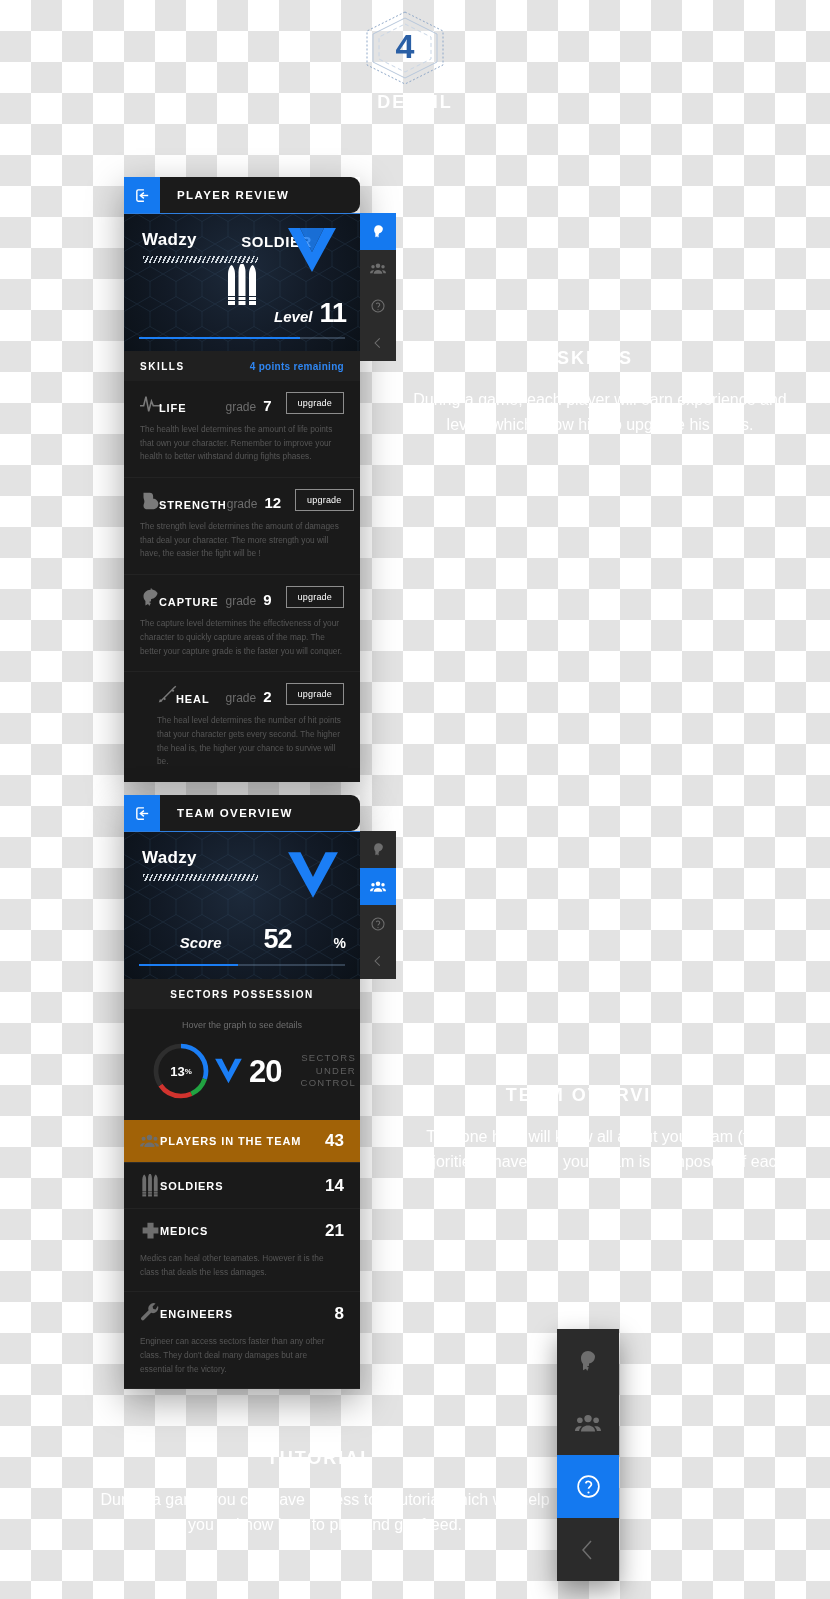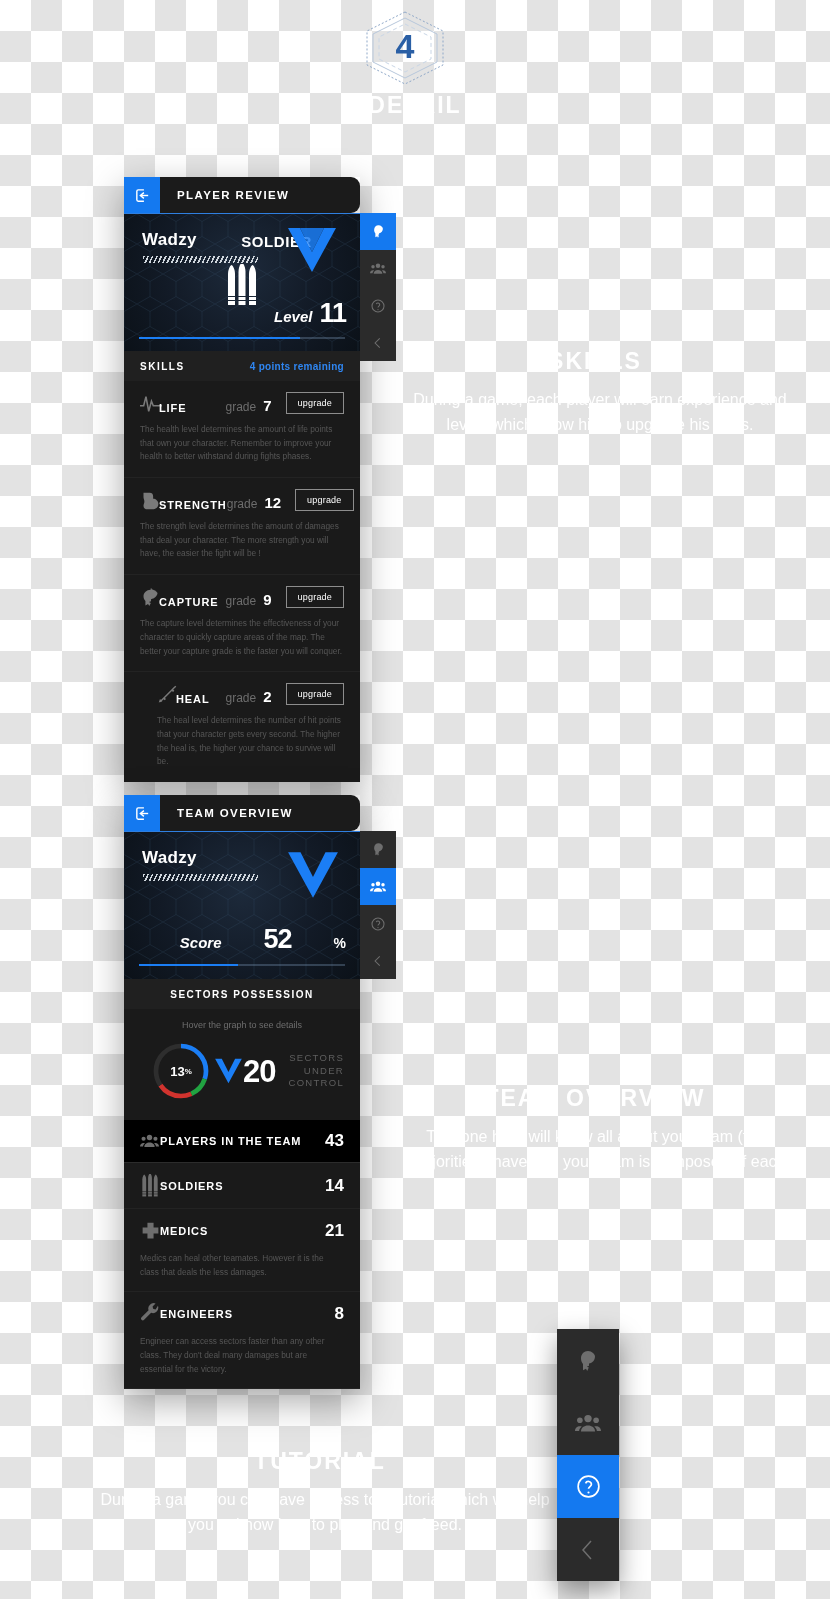--- a/index.html
+++ b/index.html
@@ -13,21 +13,21 @@
     background-color: #ffffff;
     background-image:
       linear-gradient(45deg, #e3e3e3 25%, transparent 25%, transparent 75%, #e3e3e3 75%, #e3e3e3),
       linear-gradient(45deg, #e3e3e3 25%, transparent 25%, transparent 75%, #e3e3e3 75%, #e3e3e3);
     background-size: 62px 62px;
     background-position: 0 0, 31px 31px;
   }
 
   
   .wm { position: absolute; color: #ffffff; text-align: center; pointer-events: none; }
-  .wm-title { font-size: 23px; font-weight: bold; letter-spacing: 2px; }
+  .wm-title { font-size: 18px; font-weight: bold; letter-spacing: 2px; }
   .wm-body { font-size: 16px; line-height: 1.55; font-weight: 300; }
 
   .badge-wrap { position: absolute; left: 355px; top: 8px; width: 100px; height: 76px; }
   .badge-num {
     position: absolute; left: 0; top: 0; width: 100px; height: 76px;
     display: flex; align-items: center; justify-content: center;
     font-size: 34px; font-weight: bold; color: #2a5fa5;
   }
 
   
@@ -109,31 +109,31 @@
 
   
   .hint { color: #6d6d6d; font-size: 9px; text-align: center; padding: 11px 0 6px; }
   .graph-row { display: flex; align-items: center; padding: 2px 14px 16px 14px; }
   .donut { position: relative; width: 66px; height: 66px; margin-left: 10px; }
   .donut-val {
     position: absolute; inset: 0; display: flex; align-items: center; justify-content: center;
     color: #ffffff; font-size: 13px; font-weight: bold;
   }
   .donut-val sup { font-size: 8px; }
-  .sectors { margin-left: auto; display: flex; align-items: center; padding-right: 4px; }
+  .sectors { margin-left: auto; display: flex; align-items: center; gap: 6px; padding-right: 4px; }
   .sec-num { color: #ffffff; font-size: 31px; font-weight: bold; letter-spacing: -1px; line-height: 1; }
   .sec-sub { color: #5f5f5f; font-size: 9.5px; letter-spacing: 1.3px; text-align: right; line-height:1.35; }
 
   .trow { display: flex; align-items: center; padding: 11px 16px 11px 16px; }
   .trow .ticon { width: 24px; flex: 0 0 24px; color: #6e6e6e; display:flex; align-items:center; }
   .trow .tname { color: #ffffff; font-size: 11px; font-weight: bold; letter-spacing: .9px; margin-left: -4px; }
   .trow .tval { margin-left: auto; color: #ffffff; font-size: 17px; font-weight: bold; }
   .t-block { border-bottom: 1px solid #232323; }
   .t-desc { color: #565656; font-size: 8.3px; line-height: 1.65; padding: 0 16px 12px 16px; max-width: 225px; }
-  .hl { background: #000000; border-bottom: 1px solid #2c2c2c; }
+  .hl { background: #a16207; border-bottom: 1px solid #2c2c2c; }
 
   
   .float-nav {
     position: absolute; left: 557px; top: 1329px; width: 62px;
     background: #2b2b2b; box-shadow: 0 10px 26px rgba(0,0,0,.4);
   }
   .float-nav .nav-btn { height: 63px; }
 </style>
 </head>
 <body>

